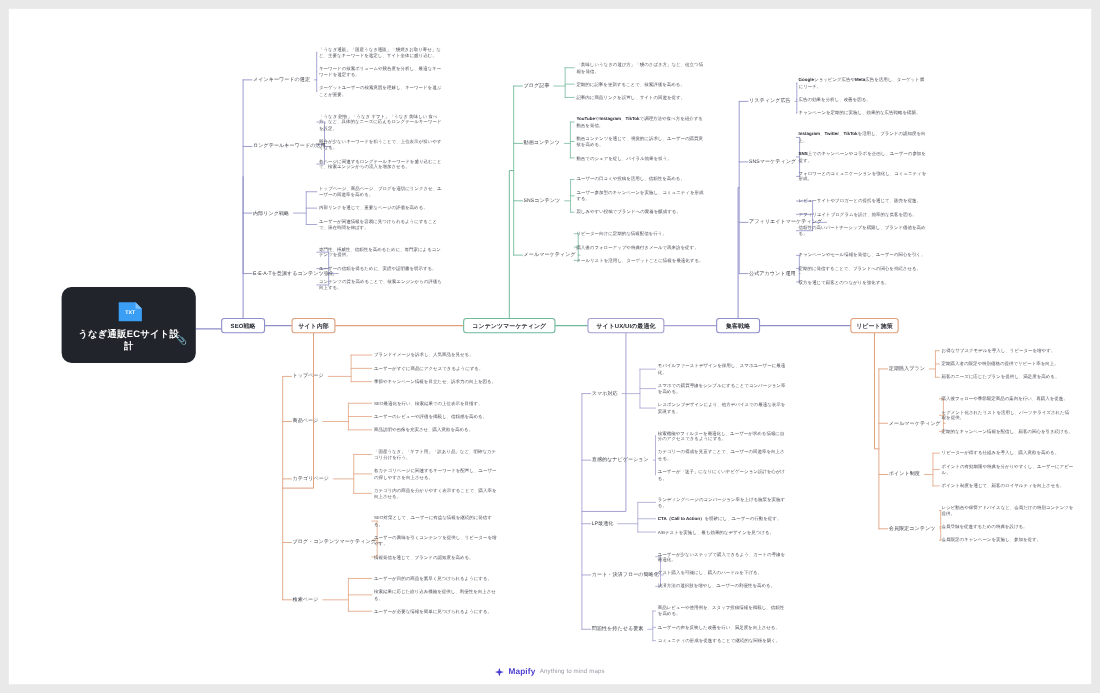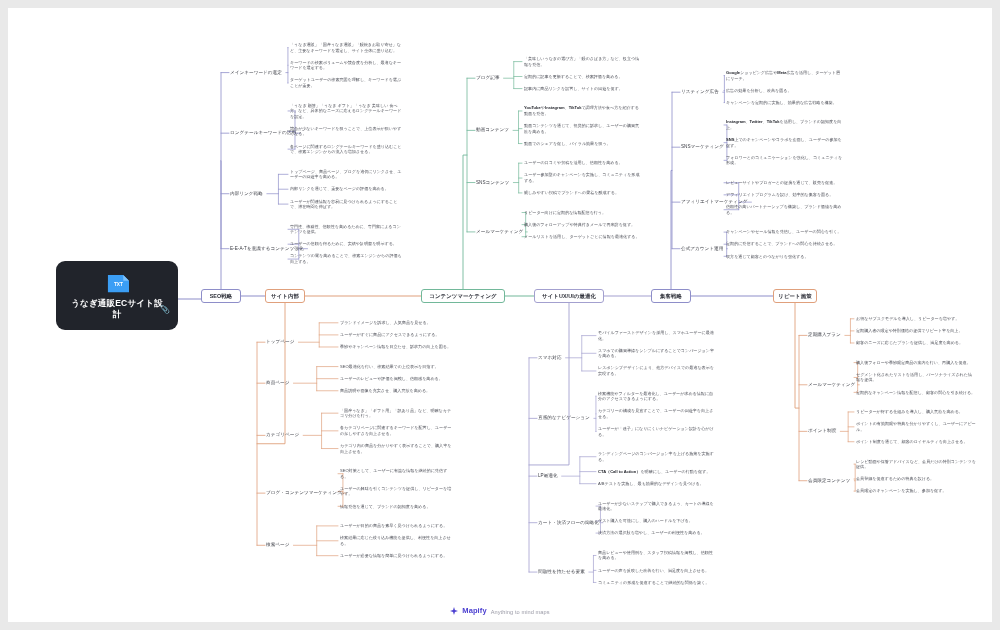--- a/index.html
+++ b/index.html
@@ -29,21 +29,21 @@
   .l2{position:absolute;font-size:4.6px;color:#3a3c44;white-space:nowrap;
       letter-spacing:.05px;line-height:6px;}
 
   
   .leaf{position:absolute;font-size:4.05px;line-height:5.6px;color:#4a4c55;
         letter-spacing:.02px;}
   .leaf b{font-weight:bold;color:#24262d;}
 
   
   #footer{position:absolute;left:0;bottom:7px;width:984px;
-          display:flex;align-items:flex-end;justify-content:center;gap:4px;}
+          display:flex;align-items:center;justify-content:center;gap:4px;}
   #footer .logo{font-size:7.5px;font-weight:bold;color:#4b3fd0;letter-spacing:.1px;}
   #footer .tag{font-size:5.6px;color:#9a9aa6;letter-spacing:.1px;}
   #footer .spark{width:8px;height:8px;}
 </style>
 </head>
 <body>
 
 <div id="frame">
   <div id="canvas">
 

